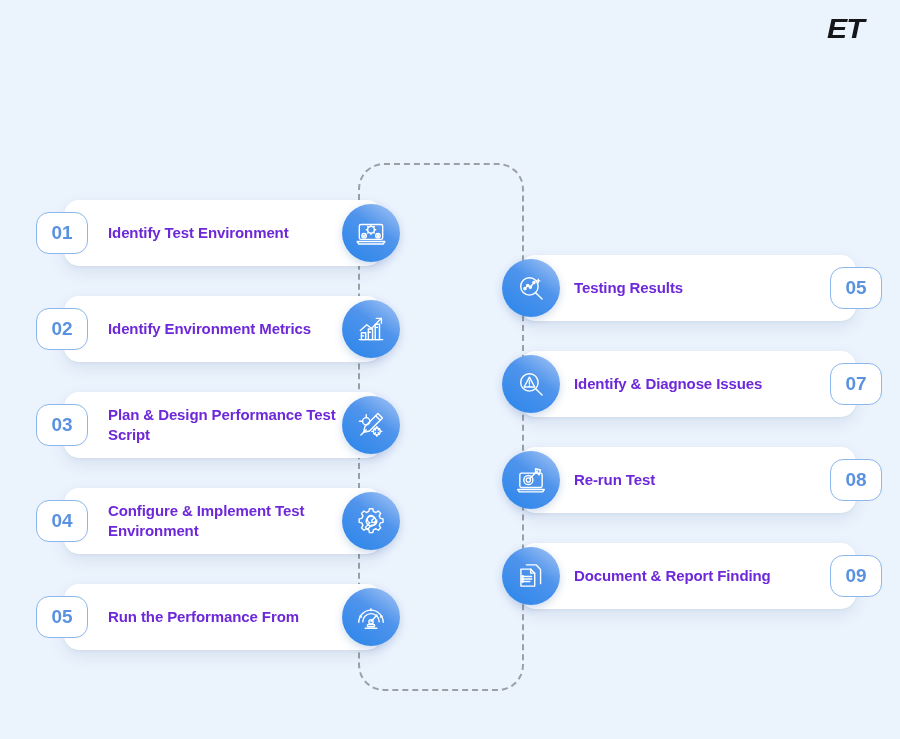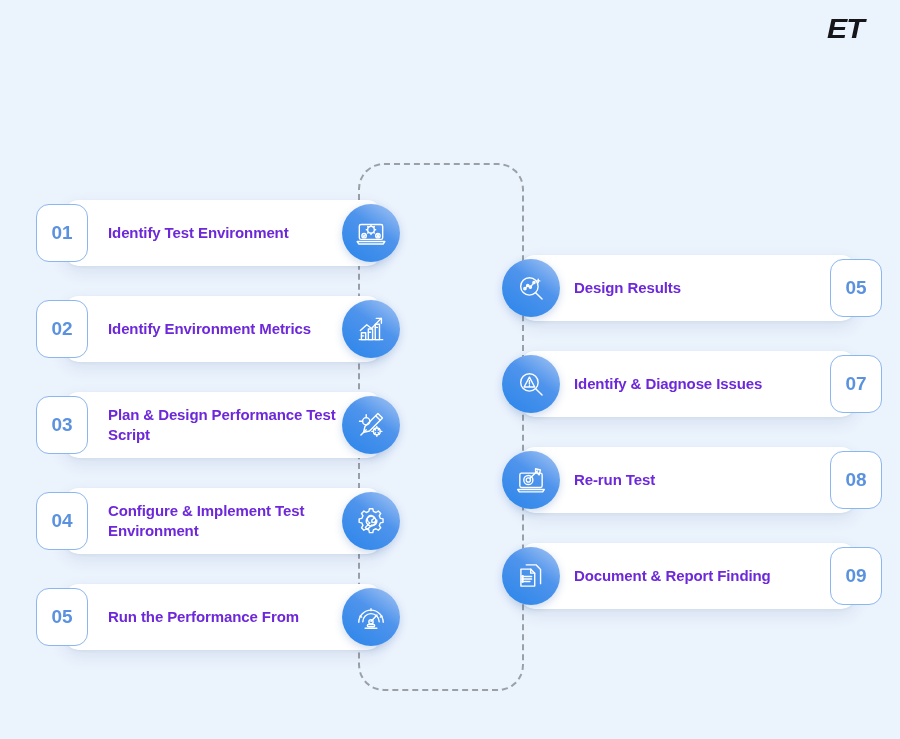--- a/index.html
+++ b/index.html
@@ -54,21 +54,21 @@
   .card.right{left:520px;width:336px;height:66px;padding-left:54px;padding-right:42px;}
 
   .card-label{
     font-size:15px;font-weight:700;color:#6d28d9;
     line-height:1.33;letter-spacing:-0.1px;
   }
 
   
   .badge{
     position:absolute;top:50%;transform:translateY(-50%);
-    width:52px;height:58px;
+    width:52px;height:42px;
     background:#fff;border:1.6px solid #8cb6ee;
     border-radius:13px;
     display:flex;align-items:center;justify-content:center;
     font-size:19px;font-weight:700;color:#5b92e0;
     box-sizing:border-box;
   }
   .card.left .badge{left:-28px;}
   .card.right .badge{right:-26px;}
 
   
@@ -177,21 +177,21 @@
         <circle cx="14.5" cy="14.5" r="8.2"></circle>
         <path d="M20.4 20.4l6 6"></path>
         <path d="M10.3 16.6l2.6-3 2.5 1.6 3.4-4.3"></path>
         <circle cx="10.3" cy="16.6" r="1.05"></circle>
         <circle cx="12.9" cy="13.6" r="1.05"></circle>
         <circle cx="15.4" cy="15.2" r="1.05"></circle>
         <circle cx="18.8" cy="10.9" r="1.05"></circle>
         <path d="M21.3 9.3h3M22.8 7.8v3"></path>
       </svg>
     </div>
-    <div class="card-label">Design Results</div>
+    <div class="card-label">Testing Results</div>
     <div class="badge">05</div>
   </div>
 
   <div class="card right" style="top:351px">
     <div class="icon-circle">
       <svg viewBox="0 0 32 32" fill="none" stroke="#fff" stroke-width="1.4" stroke-linecap="round" stroke-linejoin="round">
         <circle cx="14.5" cy="14.5" r="8.2"></circle>
         <path d="M20.4 20.4l6 6"></path>
         <path d="M14.5 9.6l5 9.2h-10z"></path>
         <path d="M14.5 13v3.1M14.5 17.6v.5"></path>

